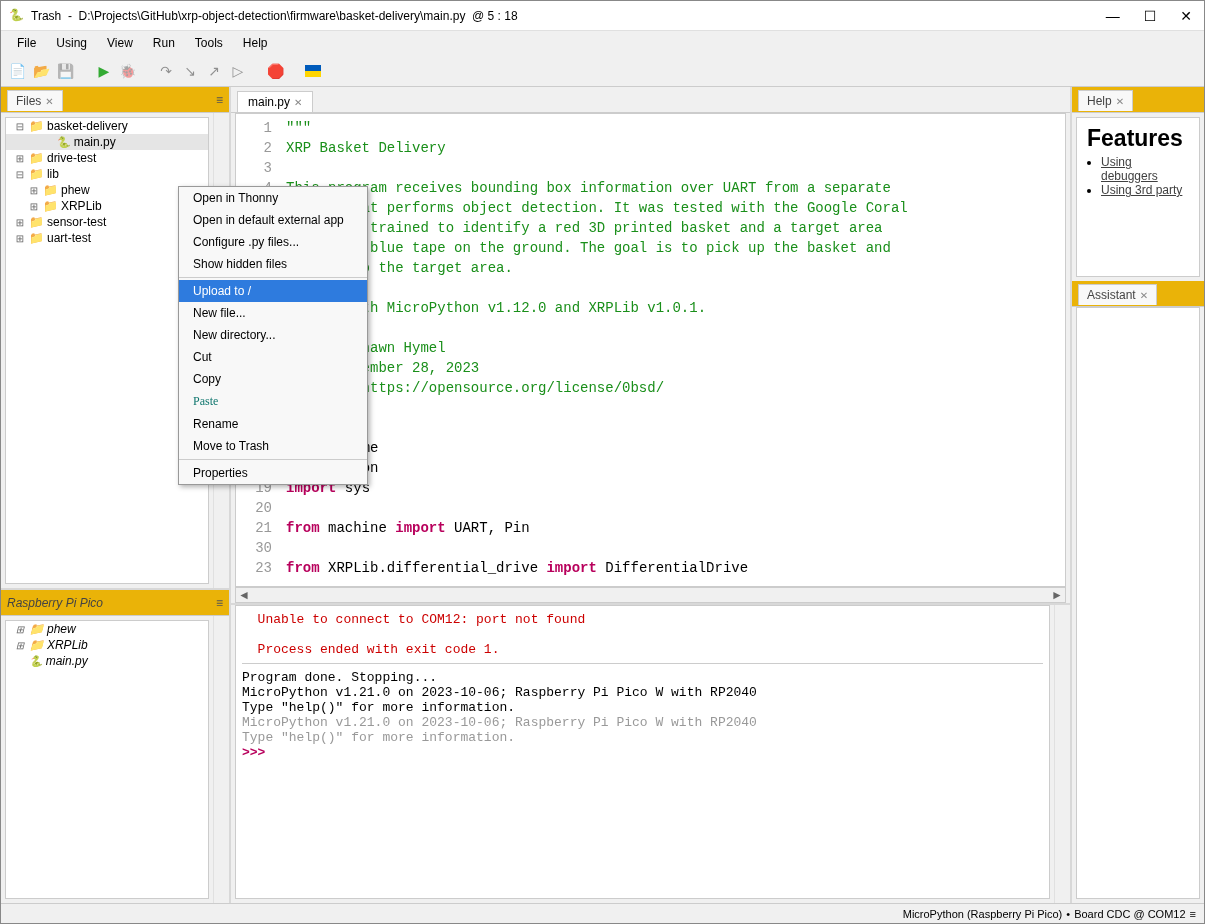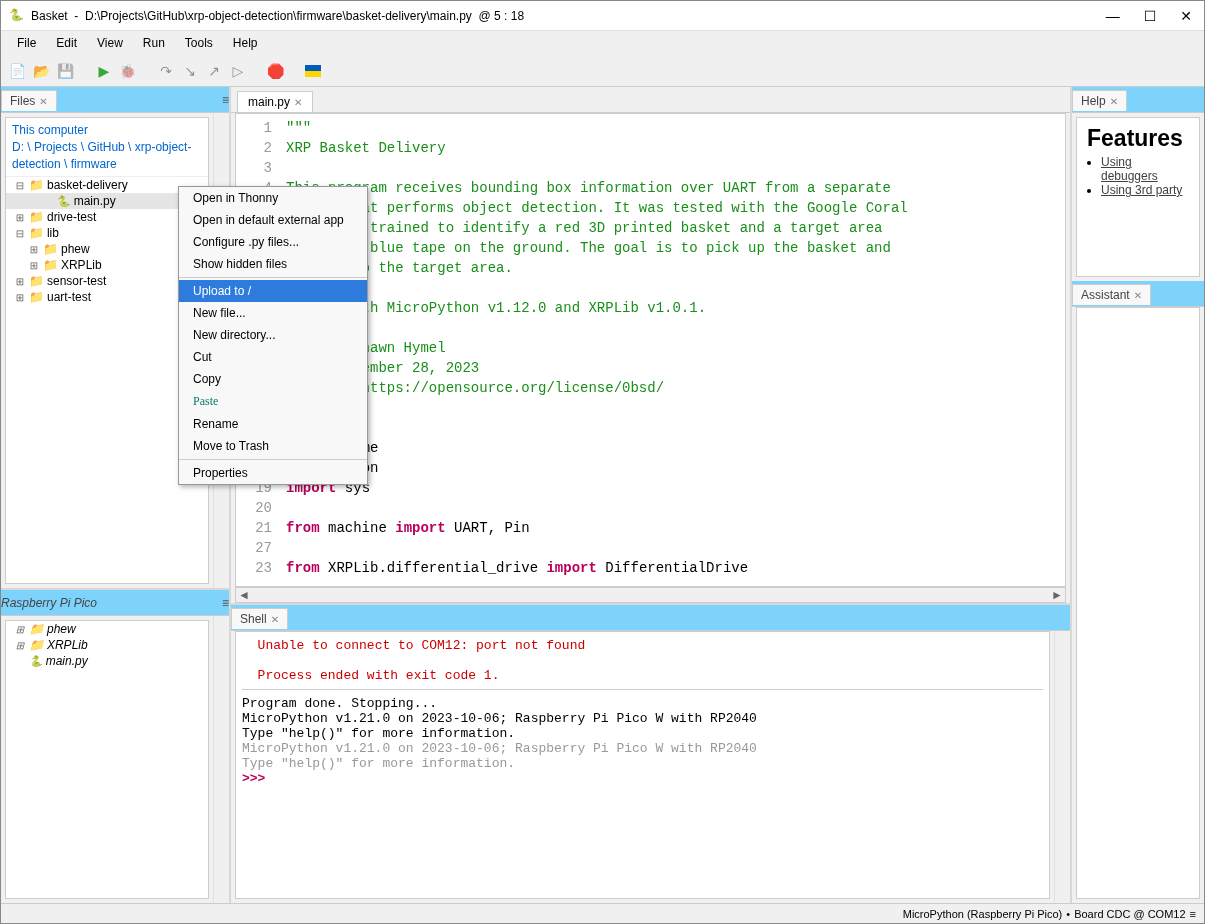--- a/index.html
+++ b/index.html
@@ -54,22 +54,22 @@
   width: 230px;
   display: flex;
   flex-direction: column;
   background: #f0f0f0;
   border-right: 2px solid #d8d8d8;
 }
 .panel-tab {
   height: 26px;
   display: flex;
   align-items: center;
-  padding: 0 0;
-  background: #7dd3fc;
+  padding: 0 6px;
+  background: #eab308;
   border-bottom: 1px solid #ccc;
   font-size: 12px;
   color: #444;
 }
 .panel-tab .tab-box { background:#f8f8f8; border-top:1px solid #ccc; border-left:1px solid #ccc; border-right:1px solid #ccc; padding:3px 8px; position:relative; top:1px;}
 .panel-tab .close-x { margin-left:4px; color:#888; font-size:10px;}
 .panel-tab .tab-menu { margin-left:auto; color:#555;}
 .files-body {
   flex: 1;
   background: #fff;
@@ -224,32 +224,32 @@
 .context-menu .menu-item.disabled { color: #0f766e; font-family: Liberation Serif, serif; }
 .context-menu hr { border: none; border-top: 1px solid #ccc; margin: 2px 0; }
 .scrollbar-v {width:16px;background:#f0f0f0;border-left:1px solid #e0e0e0;}
 </style>
 </head>
 <body>
 
 <div class="titlebar">
   <span class="app-icon">🐍</span>
   <span class="title-text">
-    <span>Basket</span>&nbsp;&nbsp;-&nbsp;&nbsp;<span>D:\Projects\GitHub\xrp-object-detection\firmware\basket-delivery\main.py</span>&nbsp;&nbsp;<span>@  5 : 18</span>
+    <span>Trash</span>&nbsp;&nbsp;-&nbsp;&nbsp;<span>D:\Projects\GitHub\xrp-object-detection\firmware\basket-delivery\main.py</span>&nbsp;&nbsp;<span>@  5 : 18</span>
   </span>
   <div class="win-controls">
     <span>—</span>
     <span>☐</span>
     <span>✕</span>
   </div>
 </div>
 
 <div class="menubar" id="menubar">
     <span>File</span>
-    <span>Edit</span>
+    <span>Using</span>
     <span>View</span>
     <span>Run</span>
     <span>Tools</span>
     <span>Help</span>
   </div>
 
 <div class="toolbar">
   <span class="tool-icon">📄</span>
   <span class="tool-icon">📂</span>
   <span class="tool-icon" style="opacity:0.4">💾</span>
@@ -269,24 +269,20 @@
 
 <div class="main-area">
 
   <div class="left-panel">
     <div class="panel-tab">
       <span class="tab-box"><span>Files</span><span class="close-x">✕</span></span>
       <span class="tab-menu">≡</span>
     </div>
     <div style="flex:1;display:flex;">
       <div class="files-body" style="flex:1;">
-        <div class="files-header">
-          <a>This computer</a><br>
-          <span id="breadcrumbs"><a>D:</a> \ <a>Projects</a> \ <a>GitHub</a> \ <a>xrp-object-detection</a> \ <a>firmware</a></span>
-        </div>
         <div id="file-tree">
             <div class="tree-item" style="padding-left: 8px;">
               <span class="toggle">⊟</span>
               <span class="folder-icon">📁</span>
               <span>basket-delivery</span>
             </div>
             <div class="tree-item selected" style="padding-left: 36px;">
               <span class="toggle"></span>
               <span class="py-icon">🐍</span>
               <span>main.py</span>
@@ -377,35 +373,32 @@
           <div>12</div>
           <div>13</div>
           <div>14</div>
           <div>15</div>
           <div>16</div>
           <div>17</div>
           <div>18</div>
           <div>19</div>
           <div>20</div>
           <div>21</div>
-          <div>27</div>
+          <div>30</div>
           <div>23</div>
         </div>
       <div class="code" id="code"><div class="docstring">"""</div><div class="docstring">XRP Basket Delivery</div><div class="docstring">&nbsp;</div><div class="docstring">This program receives bounding box information over UART from a separate</div><div class="docstring">device that performs object detection. It was tested with the Google Coral</div><div class="docstring">Dev Board trained to identify a red 3D printed basket and a target area</div><div class="docstring">made with blue tape on the ground. The goal is to pick up the basket and</div><div class="docstring">move it to the target area.</div><div class="docstring">&nbsp;</div><div class="docstring">Tested with MicroPython v1.12.0 and XRPLib v1.0.1.</div><div class="docstring">&nbsp;</div><div class="docstring">Author: Shawn Hymel</div><div class="docstring">Date: December 28, 2023</div><div class="docstring">License: https://opensource.org/license/0bsd/</div><div class="docstring">"""</div><div class="">&nbsp;</div><div><span class="keyword">import</span> time</div><div><span class="keyword">import</span> json</div><div><span class="keyword">import</span> sys</div><div class="">&nbsp;</div><div><span class="keyword">from</span> machine <span class="keyword">import</span> UART, Pin</div><div class="">&nbsp;</div><div><span class="keyword">from</span> XRPLib.differential_drive <span class="keyword">import</span> DifferentialDrive</div></div>
     </div>
     <div style="height:16px;background:#f0f0f0;border:1px solid #ccc;margin:0 4px;display:flex;">
       <span style="margin-left:2px;color:#666;">◄</span>
       <span style="flex:1"></span>
       <span style="margin-right:2px;color:#666;">►</span>
     </div>
 
     <div class="shell-area">
-      <div class="panel-tab">
-        <span class="tab-box"><span>Shell</span><span class="close-x">✕</span></span>
-      </div>
       <div style="flex:1;display:flex;">
         <div class="shell-body" style="flex:1;">
           <div class="shell-err">&nbsp;&nbsp;<span>Unable to connect to COM12: port not found</span></div>
           <br>
           <div class="shell-err">&nbsp;&nbsp;<span>Process ended with exit code 1.</span></div>
           <hr style="border:none;border-top:1px solid #ccc;margin:6px 0;">
           <div>  Program done. Stopping...</div>
           <div>  MicroPython v1.21.0 on 2023-10-06; Raspberry Pi Pico W with RP2040</div>
           <div>  Type "help()" for more information.</div>
           <div class="shell-gray">MicroPython v1.21.0 on 2023-10-06; Raspberry Pi Pico W with RP2040</div>

